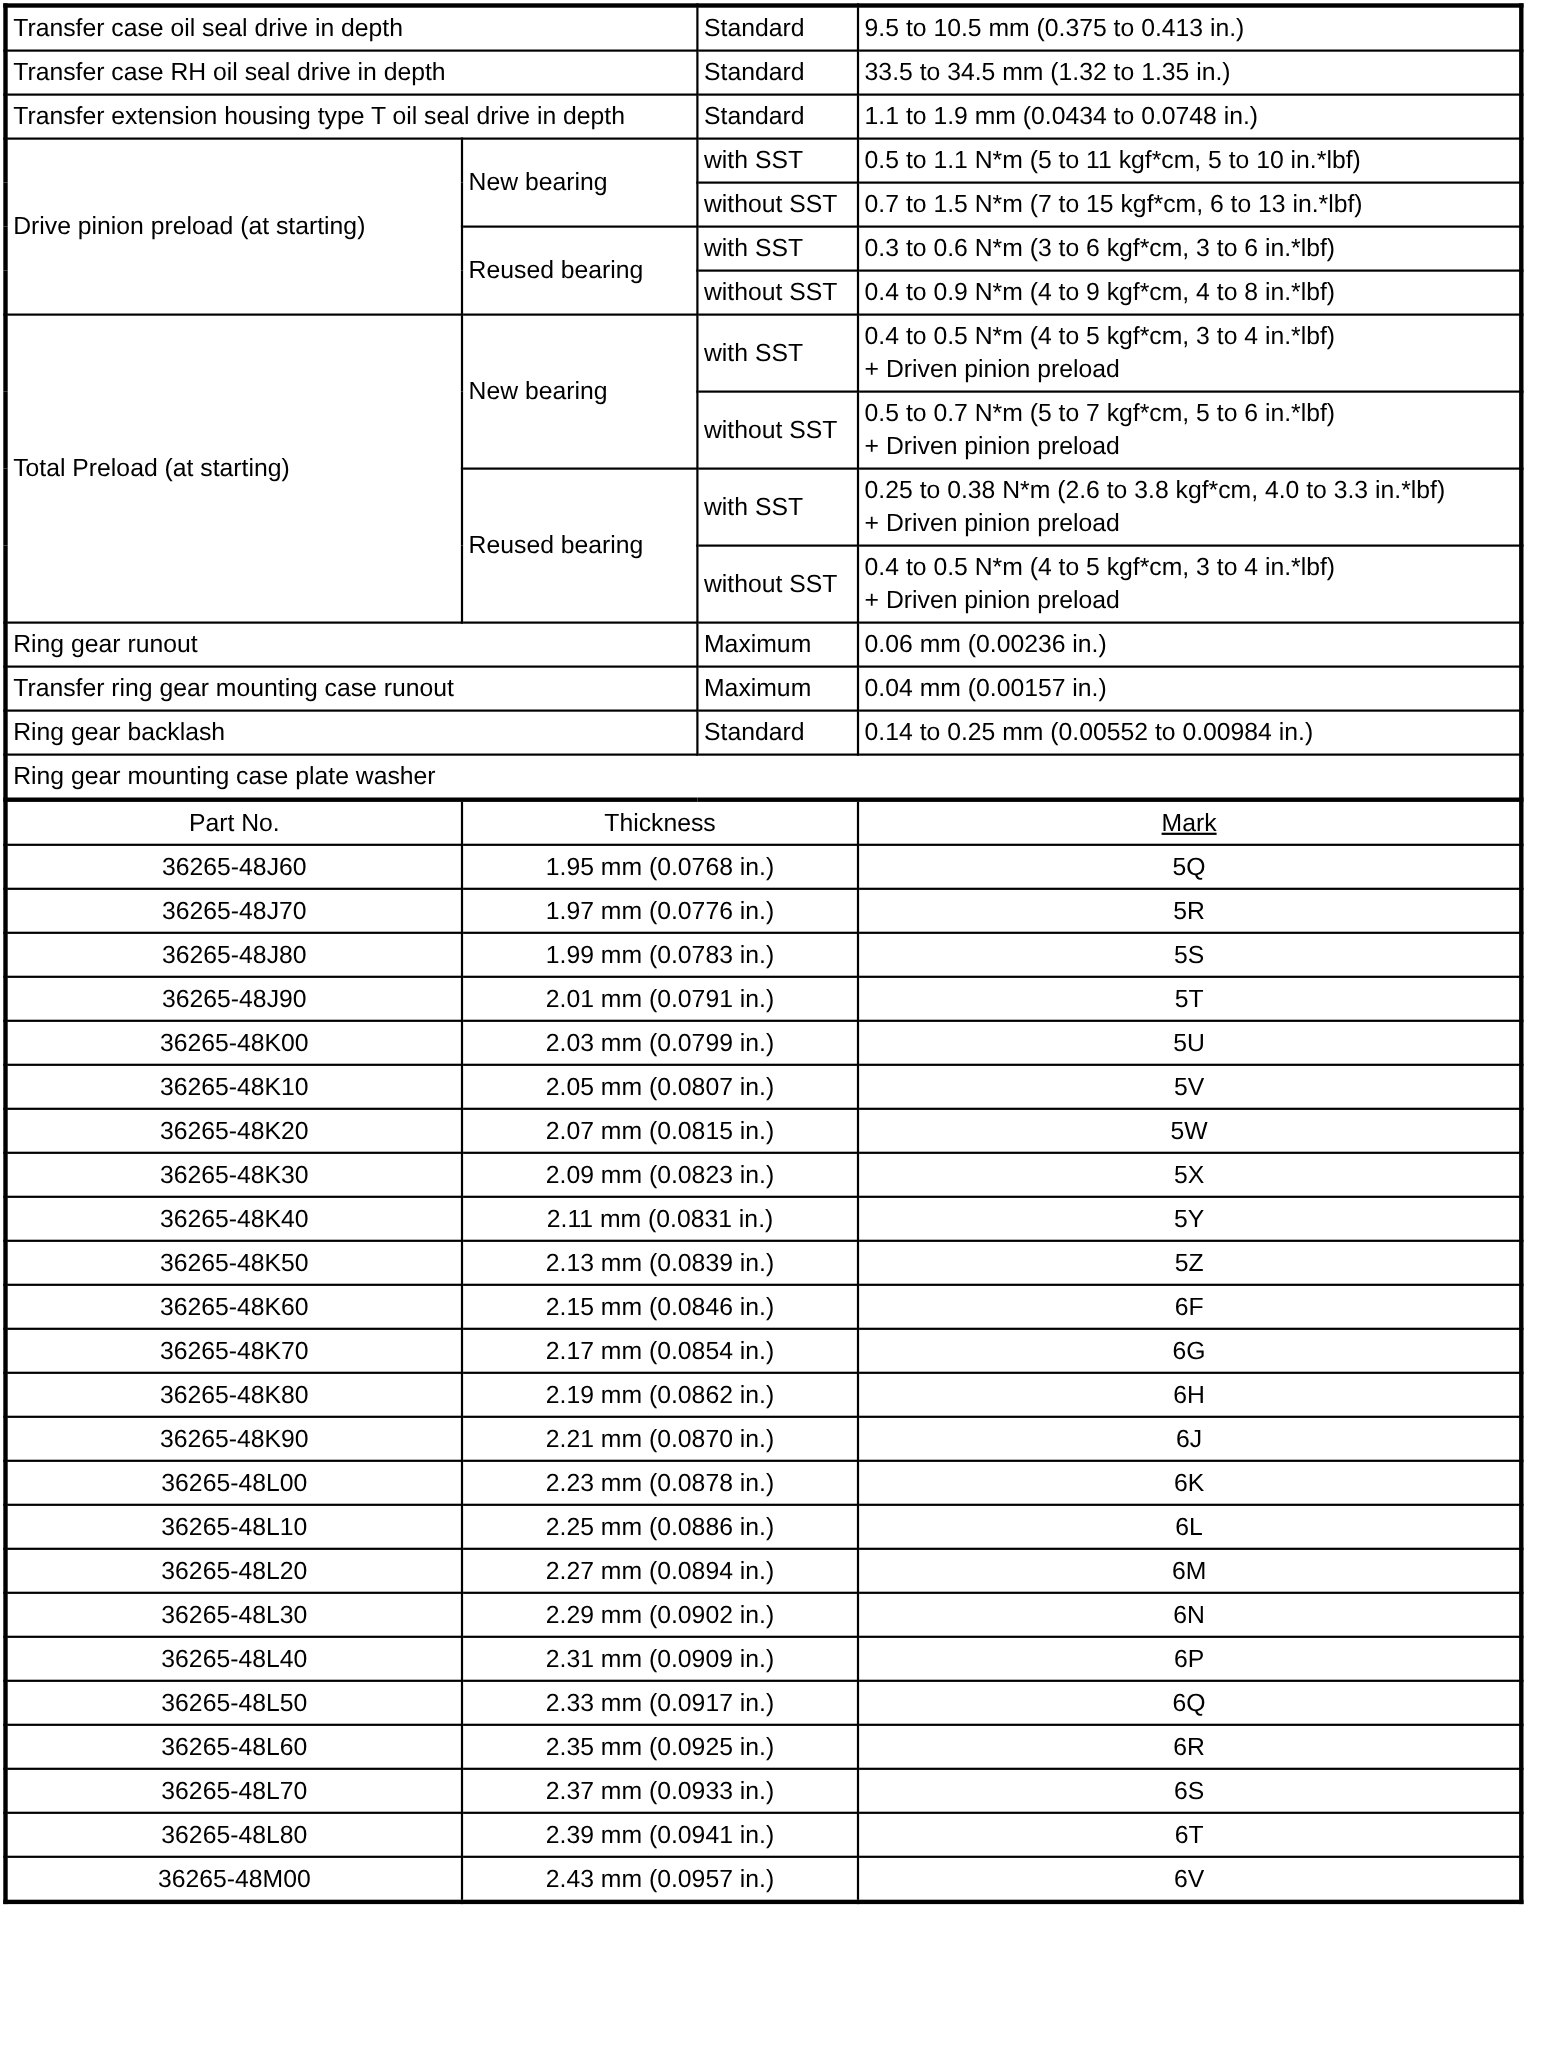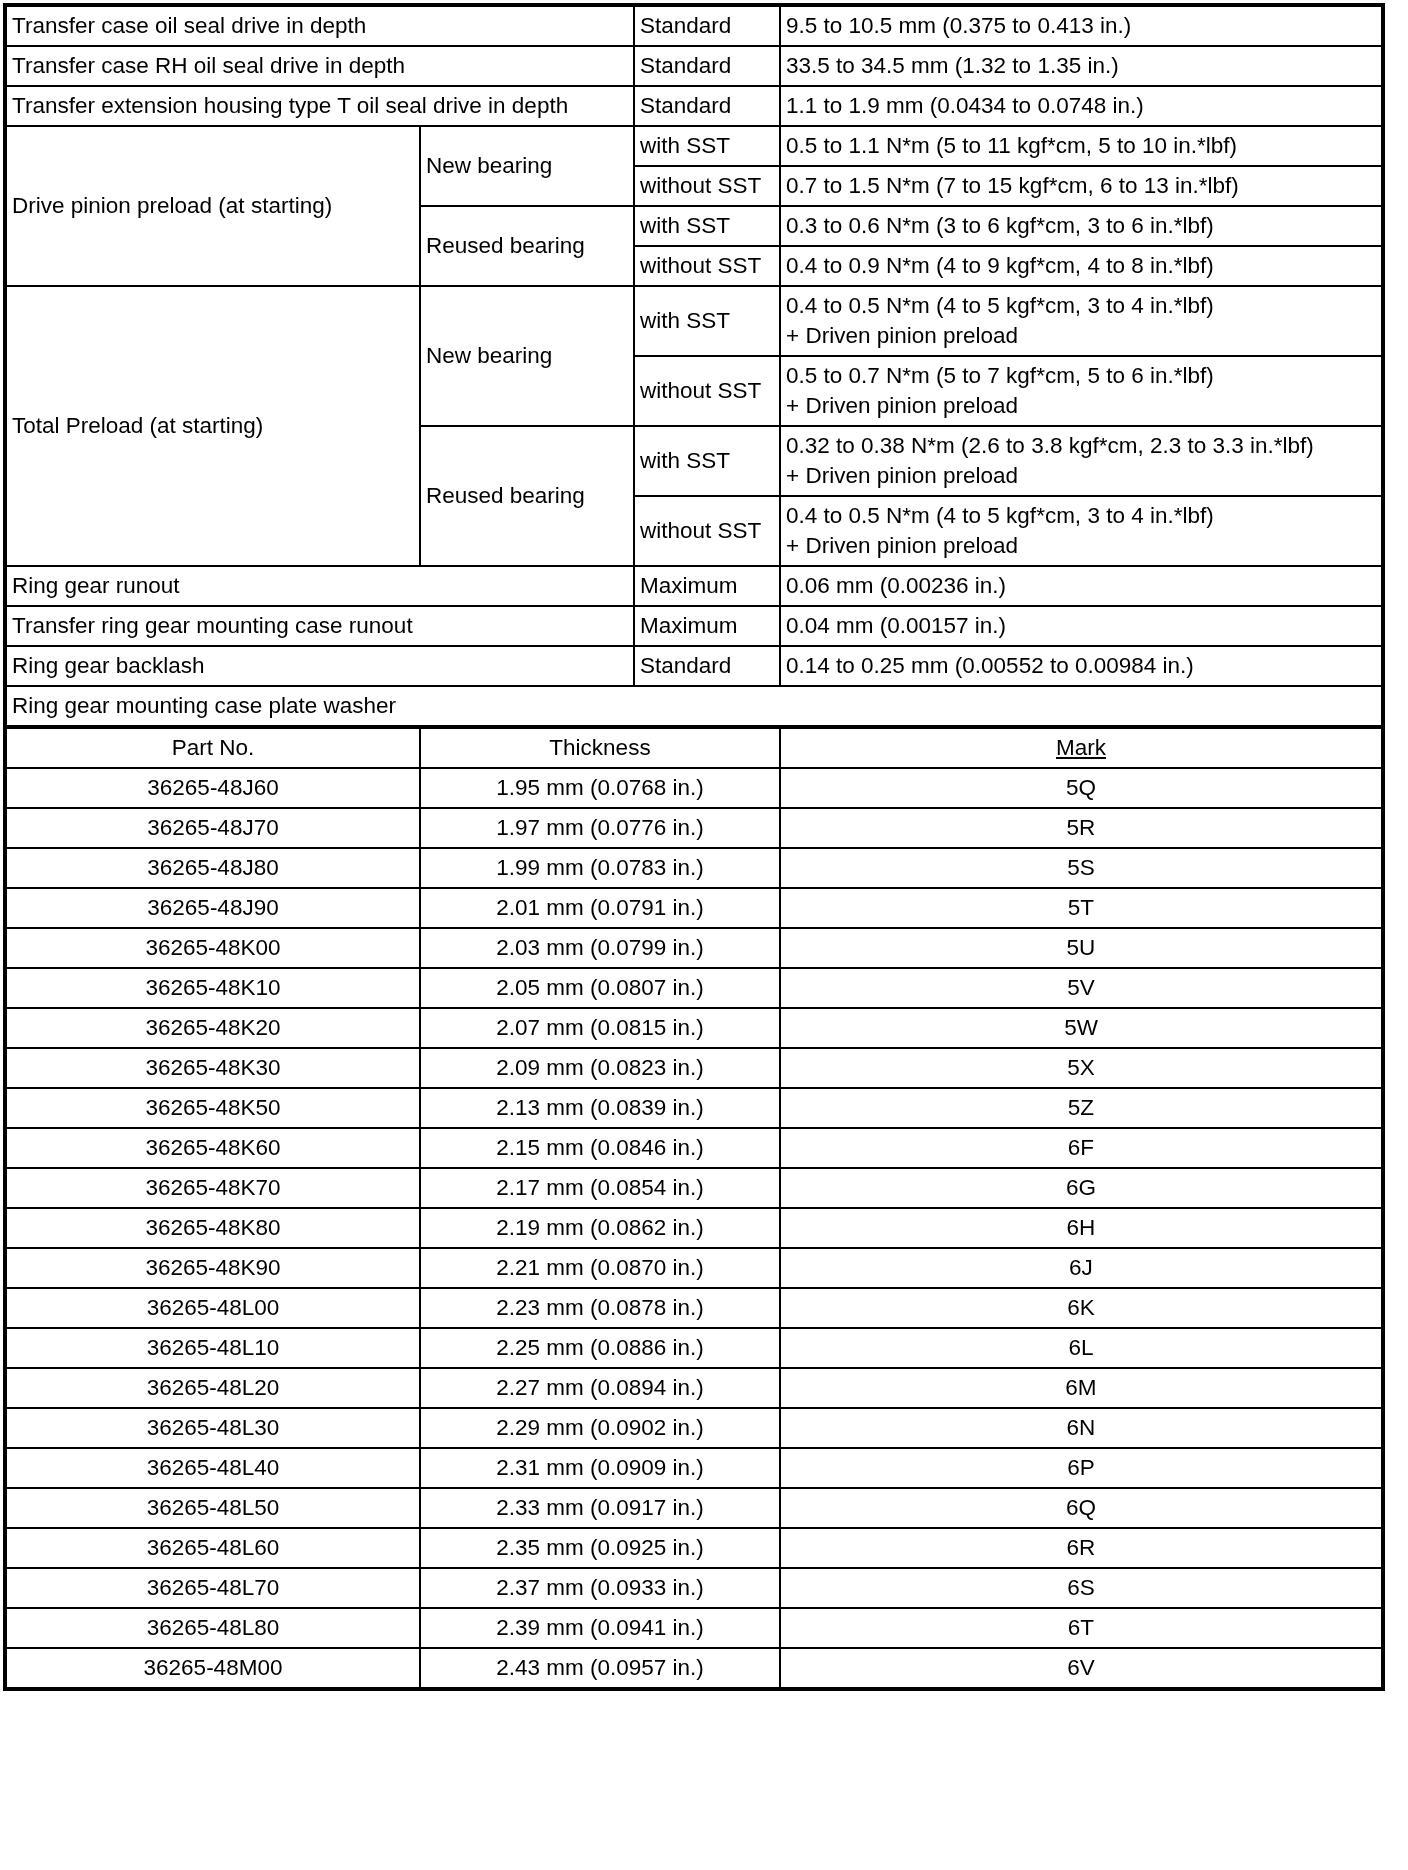--- a/index.html
+++ b/index.html
@@ -79,21 +79,21 @@
       <td>without SST</td>
       <td>
         <span class="line2">0.5 to 0.7 N*m (5 to 7 kgf*cm, 5 to 6 in.*lbf)</span>
         <span class="line2">+ Driven pinion preload</span>
       </td>
     </tr>
     <tr class="h72">
       <td rowspan="2">Reused bearing</td>
       <td>with SST</td>
       <td>
-        <span class="line2">0.32 to 0.38 N*m (2.6 to 3.8 kgf*cm, 2.3 to 3.3 in.*lbf)</span>
+        <span class="line2">0.25 to 0.38 N*m (2.6 to 3.8 kgf*cm, 4.0 to 3.3 in.*lbf)</span>
         <span class="line2">+ Driven pinion preload</span>
       </td>
     </tr>
     <tr class="h72">
       <td>without SST</td>
       <td>
         <span class="line2">0.4 to 0.5 N*m (4 to 5 kgf*cm, 3 to 4 in.*lbf)</span>
         <span class="line2">+ Driven pinion preload</span>
       </td>
     </tr>
@@ -168,20 +168,25 @@
           <td class="center">36265-48K20</td>
           <td class="center">2.07 mm (0.0815 in.)</td>
           <td class="center">5W</td>
         </tr>
         <tr class="h42">
           <td class="center">36265-48K30</td>
           <td class="center">2.09 mm (0.0823 in.)</td>
           <td class="center">5X</td>
         </tr>
         <tr class="h42">
+          <td class="center">36265-48K40</td>
+          <td class="center">2.11 mm (0.0831 in.)</td>
+          <td class="center">5Y</td>
+        </tr>
+        <tr class="h42">
           <td class="center">36265-48K50</td>
           <td class="center">2.13 mm (0.0839 in.)</td>
           <td class="center">5Z</td>
         </tr>
         <tr class="h42">
           <td class="center">36265-48K60</td>
           <td class="center">2.15 mm (0.0846 in.)</td>
           <td class="center">6F</td>
         </tr>
         <tr class="h42">

